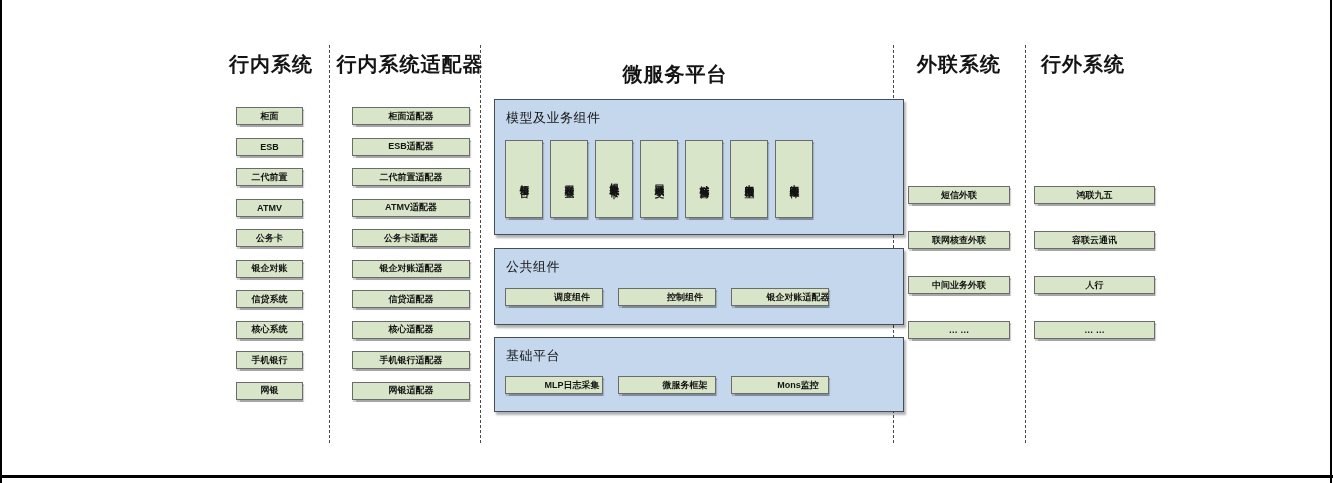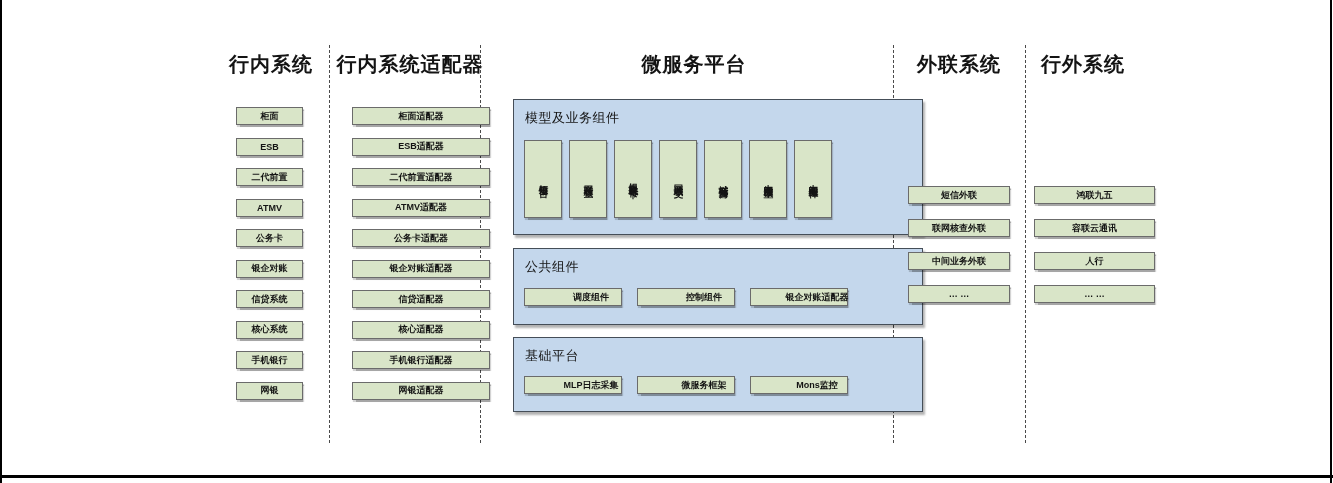--- a/index.html
+++ b/index.html
@@ -20,27 +20,27 @@
   .vline{position:absolute;top:45px;height:398px;width:0;border-left:1px dashed var(--divider);}
 
   
   .col-title{position:absolute;top:51px;transform:translateX(-50%);font-size:20px;font-weight:bold;white-space:nowrap;letter-spacing:1px;}
 
   
   .stack{position:absolute;display:flex;flex-direction:column;}
   .gbox{box-sizing:border-box;height:18px;background:var(--box_fill);border:1px solid var(--box_border);
         box-shadow:1px 1.5px 1px rgba(0,0,0,0.35);display:flex;align-items:center;justify-content:center;
         font-size:9px;font-weight:bold;white-space:nowrap;}
-  .col1 .gbox{width:67px;} .col2 .gbox{width:138px;}
+  .col1 .gbox{width:67px;} .col2 .gbox{width:118px;}
   .col1,.col2{gap:12.5px;}
   .col4 .gbox{width:102px;} .col5 .gbox{width:121px;}
-  .col4,.col5{gap:15px;text-align:center;}
+  .col4,.col5{gap:27px;text-align:center;}
 
   
-  .container{position:absolute;left:513px;width:410px;box-sizing:border-box;background:var(--container_fill);
+  .container{position:absolute;left:494px;width:410px;box-sizing:border-box;background:var(--container_fill);
              border:1.5px solid var(--container_border);box-shadow:2px 2.5px 2px rgba(0,0,0,0.3);}
   .c-label{position:absolute;left:11px;top:9px;font-size:13px;letter-spacing:0.5px;}
 
   .vstack{position:absolute;left:10px;top:40px;display:flex;flex-direction:row;gap:7px;}
   .vstack .gbox{width:38px;height:78px;writing-mode:vertical-rl;text-orientation:upright;
                 font-size:9.5px;letter-spacing:1px;line-height:1.15;}
   .hstack{position:absolute;left:10px;display:flex;flex-direction:row;gap:15px;}
   .hstack .gbox{width:98px;padding-left:36px;}
 </style>
 </head>
@@ -48,21 +48,21 @@
 
 <div class="canvas">
 
   <div class="vline" style="left:329px;"></div>
   <div class="vline" style="left:480px;"></div>
   <div class="vline" style="left:893px;"></div>
   <div class="vline" style="left:1025px;"></div>
 
   <div class="col-title" style="left:271px;">行内系统</div>
   <div class="col-title" style="left:410px;">行内系统适配器</div>
-  <div class="col-title" style="left:694px;">微服务平台</div>
+  <div class="col-title" style="left:675px;margin-top:10px;">微服务平台</div>
   <div class="col-title" style="left:959px;">外联系统</div>
   <div class="col-title" style="left:1083px;">行外系统</div>
 
   <div class="stack col1" style="left:236px;top:107px;">
       <div class="gbox">柜面</div>
       <div class="gbox">ESB</div>
       <div class="gbox">二代前置</div>
       <div class="gbox">ATMV</div>
       <div class="gbox">公务卡</div>
       <div class="gbox">银企对账</div>

